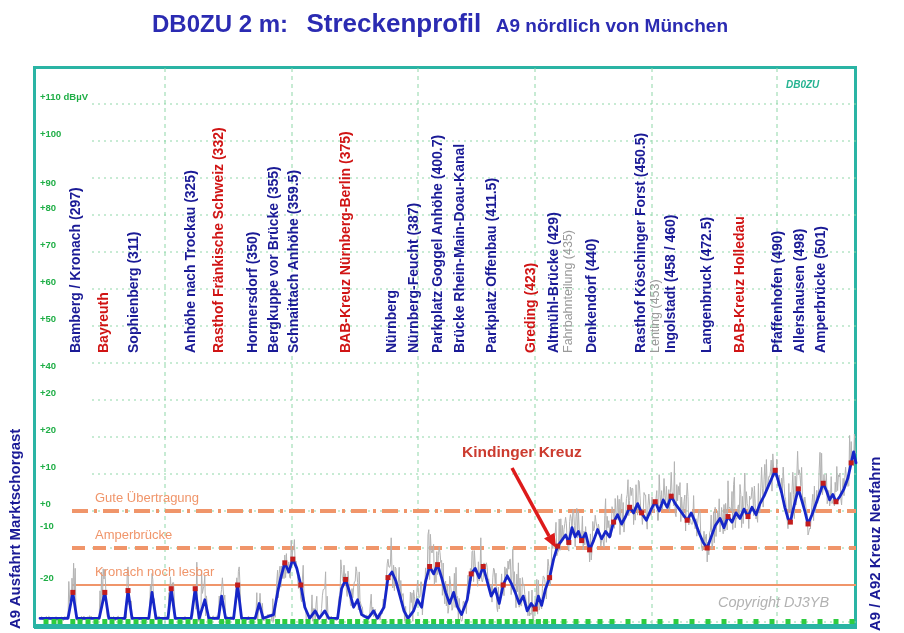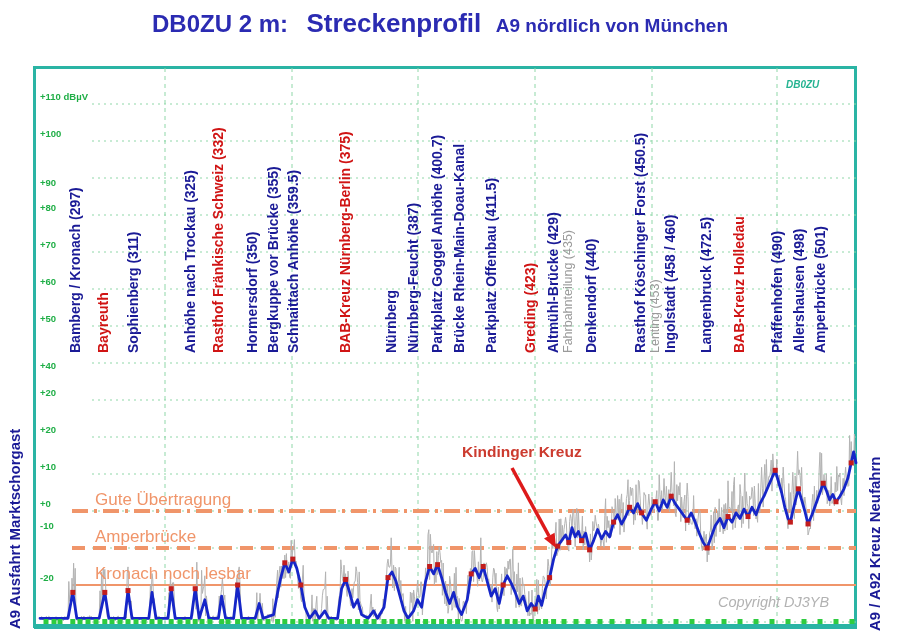--- a/index.html
+++ b/index.html
@@ -13,21 +13,21 @@
   .plot-border{position:absolute;left:33px;top:66px;width:824px;height:562px;
         border:3px solid #2ab4a4;box-sizing:border-box;background:transparent;}
   svg.overlay{position:absolute;left:0;top:0;}
   .ytick{position:absolute;left:40px;color:#1fae46;font-size:9.5px;font-weight:bold;
          white-space:nowrap;}
   .loc{position:absolute;transform:rotate(-90deg);transform-origin:0 0;
        white-space:nowrap;line-height:17px;}
   .loc-normal{color:#1a1a96;font-weight:bold;font-size:14px;}
   .loc-highlight{color:#d01414;font-weight:bold;font-size:14px;}
   .loc-minor{color:#9a9a9a;font-weight:normal;font-size:12.5px;}
-  .thresh-label{position:absolute;left:95px;color:#f0956a;font-size:17px;
+  .thresh-label{position:absolute;left:95px;color:#f0956a;font-size:13px;
         white-space:nowrap;}
   .annotation{position:absolute;left:462px;top:443px;color:#cc3b2f;
         font-size:15.5px;font-weight:bold;white-space:nowrap;}
   .copyright{position:absolute;left:718px;top:594px;color:#b2b2b2;
         font-size:14.5px;font-style:italic;white-space:nowrap;}
   .corner{position:absolute;left:786px;top:79px;color:#25b391;font-size:10px;
         font-weight:bold;font-style:italic;white-space:nowrap;}
   .side{position:absolute;transform:rotate(-90deg);transform-origin:0 0;
         color:#1a1a96;font-weight:bold;font-size:15px;white-space:nowrap;
         line-height:17px;}

